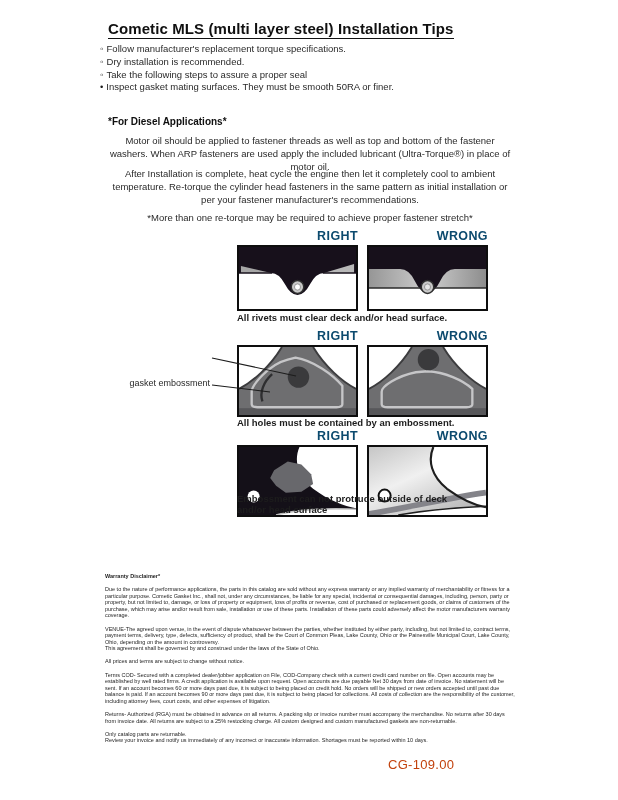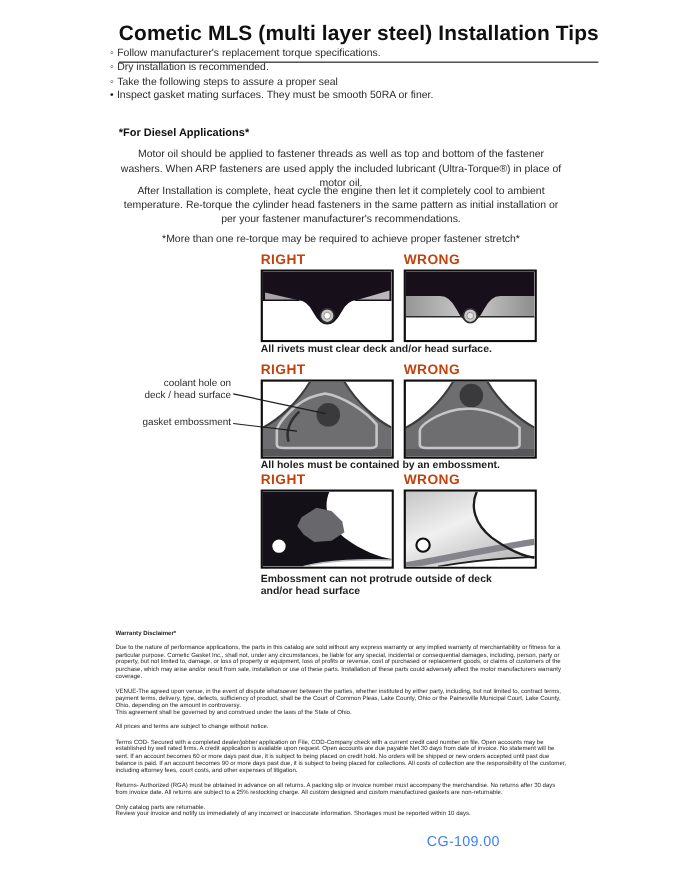--- a/index.html
+++ b/index.html
@@ -3,56 +3,56 @@
 <meta charset="utf-8">
 <style>
   html,body { margin:0; padding:0; background:#ffffff; }
   .page {
     position:relative; width:618px; height:800px; background:#ffffff;
     font-family:"Liberation Sans", sans-serif; color:#262626; overflow:hidden;
   }
   .abs { position:absolute; }
 
   .title {
-    left:108px; top:20px; font-size:19px; font-weight:bold; color:#101010;
-    border-bottom:1.6px solid #101010; padding-bottom:14px; letter-spacing:0.1px;
+    left:108px; top:20px; font-size:15px; font-weight:bold; color:#101010;
+    border-bottom:1.6px solid #101010; padding-bottom:1px; letter-spacing:0.1px;
   }
 
   .bullets { left:100px; top:43px; width:415px; font-size:9.5px; color:#2a2a2a; }
   .bullet { display:flex; gap:3px; line-height:12.8px; }
   .bullet::before { content:"◦"; font-size:10px; line-height:12.8px; color:#2a2a2a; }
   .sub-bullet { display:flex; gap:3px; line-height:12.2px; }
   .sub-bullet::before { content:"•"; font-size:9.5px; line-height:12.2px; color:#1c1c1c; }
 
   .diesel-heading { left:108px; top:116px; font-size:10px; font-weight:bold; color:#101010; }
   .body-para { left:108px; width:404px; font-size:9.5px; line-height:13.2px; color:#2a2a2a;text-align:center; }
   .p1 { top:134px; } .p2 { top:167px; } .note { top:211px; }
 
   .dia-label {
-    width:121px; text-align:left; font-size:12.5px; font-weight:600;
-    color:#c2410c; letter-spacing:0.4px;
+    width:121px; text-align:right; font-size:12.5px; font-weight:600;
+    color:#0c4a6e; letter-spacing:0.4px;
   }
   .panel { width:117px; height:62px; border:2px solid #0e0e0e; background:#fff; }
   .panel svg { display:block; width:100%; height:100%; }
   .panel.tall { height:68px; }
 
   .caption { left:237px; font-size:9.5px; font-weight:bold; color:#1d1d1d; line-height:11px; }
 
   .anno {
     left:98px; width:112px; text-align:right; font-size:9px;
     line-height:10.5px; color:#2a2a2a;
   }
   .leader-overlay { left:110px; top:335px; width:400px; height:90px; pointer-events:none; }
 
   .disclaimer { left:105px; top:573px; width:412px; font-size:5.5px; line-height:6.6px; color:#1f1f1f; }
   .disclaimer .dhead { font-weight:bold; margin:0 0 6.5px 0; }
   .disclaimer p { margin:0 0 6.5px 0; }
   .disclaimer p.tight { margin:0; }
 
-  .page-number { left:388px; top:757px; font-size:13px; color:#3b82f6; letter-spacing:0.3px; }
+  .page-number { left:388px; top:757px; font-size:13px; color:#c2410c; letter-spacing:0.3px; }
 </style>
 </head>
 <body>
 
 <div class="page">
 
   <div class="abs title">Cometic MLS (multi layer steel) Installation Tips</div>
 
   <div class="abs bullets">
     <div class="bullet">
@@ -104,24 +104,20 @@
       <line x1="0" y1="41" x2="120" y2="41" stroke="#2a2a2a" stroke-width="1.3"></line>
       <circle cx="60" cy="40" r="6.4" fill="#c9c9c9" stroke="#2e2e2e" stroke-width="1.5"></circle>
       <circle cx="60" cy="40" r="3.1" fill="#e6e6e6" stroke="#7a7a7a" stroke-width="0.7"></circle>
     </svg>
   </div>
   <div class="abs caption" style="top:312px;">All rivets must clear deck and/or head surface.</div>
 
   <div class="abs dia-label" style="left:237px; top:329px;">RIGHT</div>
   <div class="abs dia-label" style="left:367px; top:329px;">WRONG</div>
 
-  <div class="abs anno" style="top:343px;">
-    <div>coolant hole on</div>
-    <div>deck / head surface</div>
-  </div>
   <div class="abs anno" style="top:378px;">gasket embossment</div>
 
   <div class="abs panel tall" style="left:237px; top:345px;">
     <svg viewBox="0 0 120 70" preserveAspectRatio="none">
       <rect width="120" height="70" fill="#6e6e70"></rect>
       <rect x="0" y="63" width="120" height="7" fill="#57575a"></rect>
       <path d="M0,0 H44 C32,20 14,36 0,43 Z" fill="#ffffff"></path>
       <path d="M76,0 H120 V43 C106,36 88,20 76,0 Z" fill="#ffffff"></path>
       <path d="M44,0 C32,20 14,36 0,43" fill="none" stroke="#3c3c3e" stroke-width="2"></path>
       <path d="M76,0 C88,20 106,36 120,43" fill="none" stroke="#3c3c3e" stroke-width="2"></path>
@@ -174,21 +170,21 @@
       <rect width="120" height="70" fill="#ffffff"></rect>
       <path d="M0,0 H66 C60,14 64,30 80,43 C95,54 109,60 120,62 V70 H0 Z" fill="url(#d3w)"></path>
       <path d="M0,69 C40,62 85,52 120,47" fill="none" stroke="#84848a" stroke-width="6"></path>
       <path d="M30,70 C60,65 95,62 120,61 L120,70 Z" fill="#ffffff"></path>
       <path d="M30,70 C60,65 95,62 120,61" fill="none" stroke="#1e1e1e" stroke-width="1.6"></path>
       <path d="M66,0 C60,14 64,30 80,43 C95,54 109,60 120,62" fill="none" stroke="#1e1e1e" stroke-width="2.2"></path>
       <circle cx="16" cy="50" r="6.2" fill="#ffffff" stroke="#101010" stroke-width="2"></circle>
     </svg>
   </div>
 
-  <div class="abs caption" style="top:521px;">
+  <div class="abs caption" style="top:493px;">
     <div>Embossment can not protrude outside of deck</div>
     <div>and/or head surface</div>
   </div>
 
   <div class="abs disclaimer">
     <div class="dhead">Warranty Disclaimer*</div>
     <p>Due to the nature of performance applications, the parts in this catalog are sold without any express warranty or any implied warranty of merchantability or fitness for a particular purpose.  Cometic Gasket Inc., shall not, under any circumstances, be liable for any special, incidental or consequential damages, including, person, party or property, but not limited to, damage, or loss of property or equipment, loss of profits or revenue, cost of purchased or replacement goods, or claims of customers of the purchase, which may arise and/or result from sale, installation or use of these parts.  Installation of these parts could adversely affect the motor manufacturers warranty coverage.</p>
     <p class="tight">VENUE-The agreed upon venue, in the event of dispute whatsoever between the parties, whether instituted by either party, including, but not limited to, contract terms, payment terms, delivery, type, defects, sufficiency of product, shall be the Court of Common Pleas, Lake County, Ohio or the Painesville Municipal Court, Lake County, Ohio, depending on the amount in controversy.</p>
     <p>This agreement shall be governed by and construed under the laws of the State of Ohio.</p>
     <p>All prices and terms are subject to change without notice.</p>

